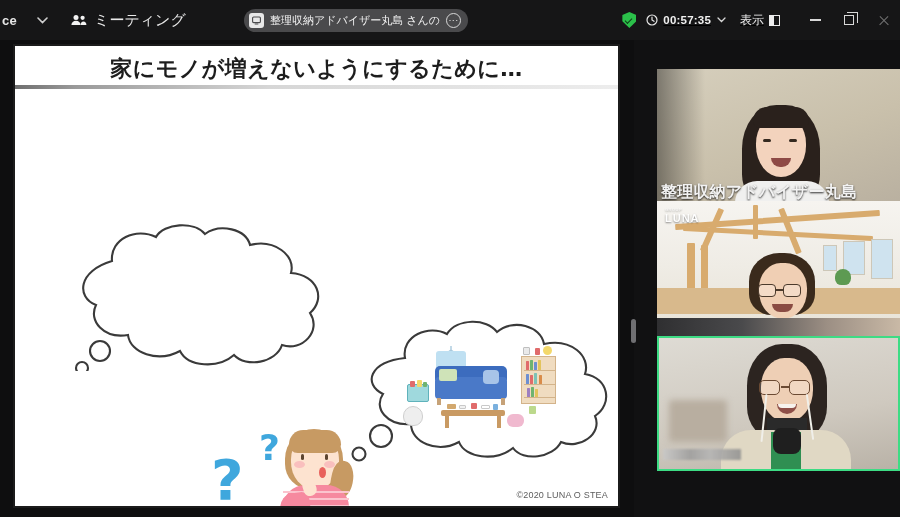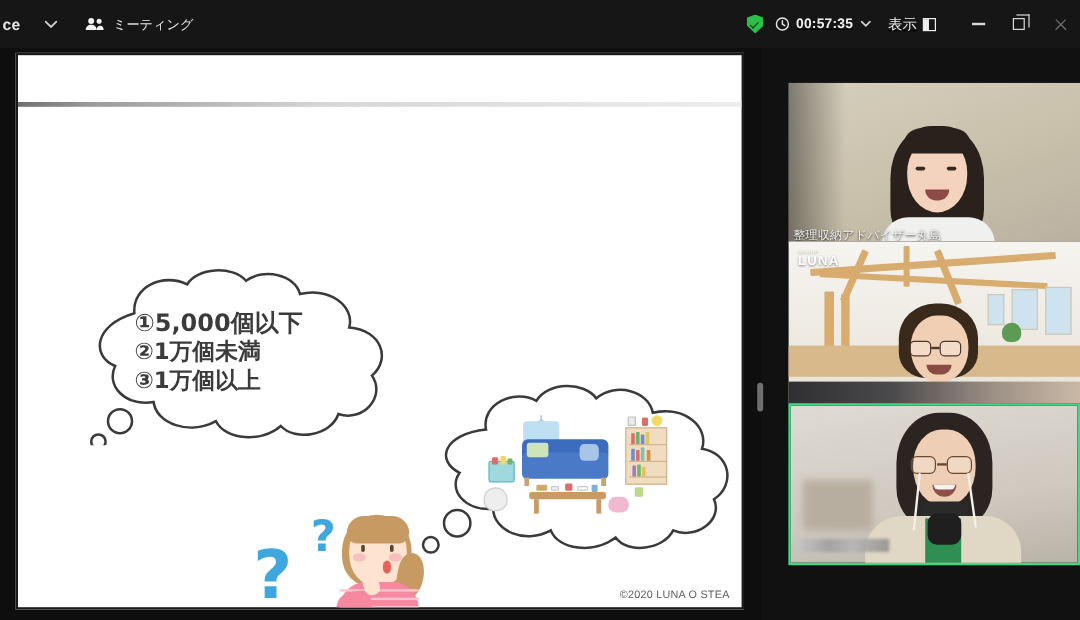--- a/index.html
+++ b/index.html
@@ -25,21 +25,21 @@
   .chev {
     width: 22px; height: 22px; margin-left: 14px;
     display: flex; align-items: center; justify-content: center;
     color: #cfcfcf;
   }
   .chev svg { display: block; }
   .tb-meeting {
     display: flex; align-items: center; gap: 7px; margin-left: 18px;
   }
   .people-ico { color: #f2f2f2; display: flex; }
-  .tb-meeting-label { color: #e9e9e9; font-size: 11px; }
+  .tb-meeting-label { color: #e9e9e9; font-size: 15px; }
 
   .share-pill {
     position: absolute; left: 244px; top: 9px;
     height: 23px; border-radius: 12px; background: #4a4a4c;
     display: flex; align-items: center; gap: 6px;
     padding: 0 7px 0 5px;
   }
   .share-sq {
     width: 15px; height: 15px; border-radius: 3px; background: #e8e8e8;
     display: flex; align-items: center; justify-content: center;
@@ -189,22 +189,23 @@
   .tile {
     position: absolute; left: 17px; width: 243px; height: 135px; overflow: hidden;
     background: #222;
   }
   .tile-1 { top: 29px; }
   .tile-2 { top: 161px; }
   .tile-3 { top: 296px; border: 2.5px solid #3ddc84; }
 
   .name-tag {
     position: absolute; left: 0; bottom: 0; padding: 1px 4px;
-    color: #f2f2f2; font-size: 10px; letter-spacing: .2px;
+    color: #f2f2f2; font-size: 16px; letter-spacing: .2px;
     text-shadow: 0 1px 2px rgba(0,0,0,.85);
+    font-weight: bold;
   }
   .blur-tag {
     position: absolute; left: 4px; bottom: 9px; width: 78px; height: 11px;
     background: linear-gradient(90deg,#c9c9c9,#9d9d9d 35%,#b5b5b5 60%,#8f8f8f);
     filter: blur(1.2px); opacity: .85;
   }
   .polus {
     position: absolute; left: 8px; top: 6px;
     color: #fff; font-size: 11px; font-weight: 700; letter-spacing: 1px;
     text-shadow: 0 1px 2px rgba(0,0,0,.5); opacity: .95;
@@ -274,20 +275,30 @@
             <circle cx="5" cy="3.4" r="2.5"></circle>
               <circle cx="11.6" cy="3.8" r="2.1"></circle>
             <path d="M0.4 11c0-2.6 2-4.3 4.6-4.3S9.6 8.4 9.6 11z"></path>
             <path d="M9.6 11c0-2.1 1-3.6 2.9-3.6 1.7 0 2.9 1.3 2.9 3.6z"></path>
           </svg>
         </span>
         <span class="tb-meeting-label">ミーティング</span>
       </div>
     </div>
 
+    <div class="share-pill">
+      <span class="share-sq">
+        <svg width="9" height="9" viewBox="0 0 9 9" fill="currentColor">
+            <rect x="0.6" y="1" width="7.8" height="5.6" rx="1" fill="none" stroke="currentColor" stroke-width="1.1"></rect>
+            <rect x="2.6" y="7.4" width="3.8" height="1" rx=".5"></rect>
+          </svg>
+      </span>
+      <span class="share-label">整理収納アドバイザー丸島 さんの</span>
+      <span class="dots-circle">···</span>
+    </div>
 
     <div class="tb-right">
       <span class="shield"></span>
 
       <div class="timer-grp">
         <span class="clock-ico">
           <svg width="12" height="12" viewBox="0 0 12 12" fill="none" stroke="currentColor" stroke-width="1.2">
               <circle cx="6" cy="6" r="5"></circle>
               <path d="M6 3.2V6l2 1.3" stroke-linecap="round"></path>
             </svg>
@@ -315,36 +326,32 @@
         </div>
       <div class="win-btn">
           <span class="close-x"></span>
         </div>
     </div>
   </div>
 
   <div class="stage">
     <div class="slide">
 
+      <div class="slide-title">家にモノが増えないようにするために…</div>
       <div class="title-rule"></div>
 
 
       <div class="bubble-a">
         <svg width="310" height="150" viewBox="0 0 310 150" fill="none" stroke="#3a3a3a" stroke-width="2.1">
           <path d="M52 40 C50 18 76 6 96 16 C104 2 134 0 145 13 C160 2 186 8 190 24 C214 18 236 34 231 52
                    C258 54 266 78 250 92 C262 110 242 131 222 124 C216 142 186 147 174 134
                    C158 148 128 146 120 130 C98 142 70 132 68 114 C44 118 28 100 36 84 C16 76 18 50 52 40 Z"></path>
           <circle cx="40" cy="130" r="10"></circle>
           <circle cx="22" cy="147" r="6"></circle>
         </svg>
-        <div class="opts">
-          <div class="opt opt-1">①5,000個以下</div>
-          <div class="opt">②1万個未満</div>
-          <div class="opt">③1万個以上</div>
-        </div>
       </div>
 
       <div class="bubble-b">
         <svg width="275" height="150" viewBox="0 0 275 150" fill="none" stroke="#3a3a3a" stroke-width="2.1">
           <path d="M60 44 C56 22 84 10 102 20 C112 4 142 4 152 18 C168 4 196 12 199 30 C226 24 246 42 240 60
                    C264 64 268 90 250 102 C258 120 234 136 216 128 C208 144 178 148 168 134
                    C150 148 120 144 114 128 C92 140 66 128 66 110 C42 112 28 94 38 80 C18 70 24 48 60 44 Z"></path>
           <circle cx="36" cy="122" r="11"></circle>
           <circle cx="14" cy="140" r="6.5"></circle>
         </svg>

